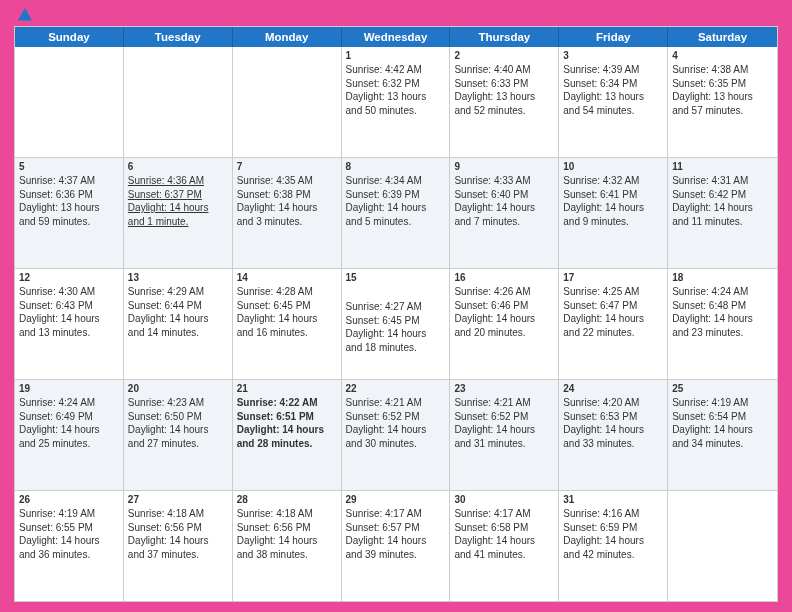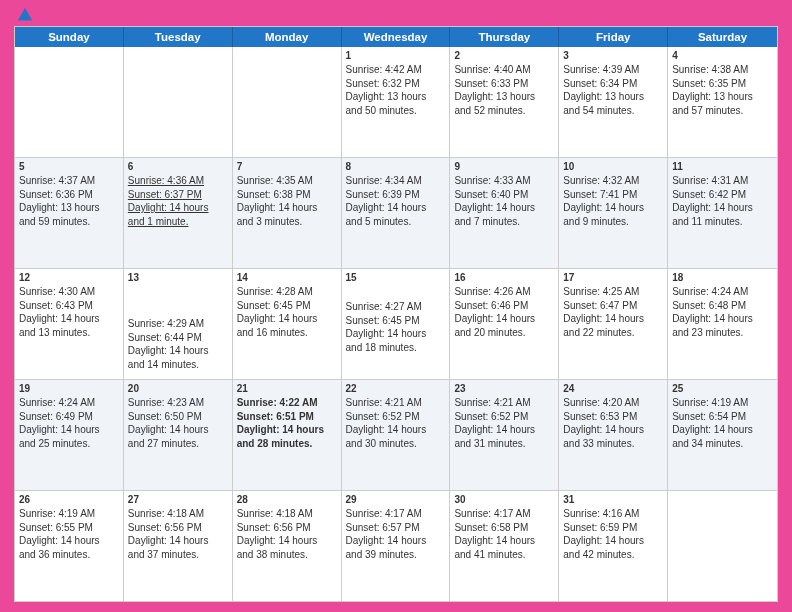--- a/index.html
+++ b/index.html
@@ -218,21 +218,21 @@
           <div class="cal-cell alt-row">
             <div class="day-num">9</div>
             <div class="day-info" style="white-space: pre-line;">Sunrise: 4:33 AM
 Sunset: 6:40 PM
 Daylight: 14 hours
 and 7 minutes.</div>
           </div>
           <div class="cal-cell alt-row">
             <div class="day-num">10</div>
             <div class="day-info" style="white-space: pre-line;">Sunrise: 4:32 AM
-Sunset: 7:41 PM
+Sunset: 6:41 PM
 Daylight: 14 hours
 and 9 minutes.</div>
           </div>
           <div class="cal-cell alt-row">
             <div class="day-num">11</div>
             <div class="day-info" style="white-space: pre-line;">Sunrise: 4:31 AM
 Sunset: 6:42 PM
 Daylight: 14 hours
 and 11 minutes.</div>
           </div>
@@ -240,21 +240,21 @@
         <div class="cal-row">
           <div class="cal-cell">
             <div class="day-num">12</div>
             <div class="day-info" style="white-space: pre-line;">Sunrise: 4:30 AM
 Sunset: 6:43 PM
 Daylight: 14 hours
 and 13 minutes.</div>
           </div>
           <div class="cal-cell">
             <div class="day-num">13</div>
-            <div class="day-info" style="white-space: pre-line; margin-top: 32px;">Sunrise: 4:29 AM
+            <div class="day-info" style="white-space: pre-line;">Sunrise: 4:29 AM
 Sunset: 6:44 PM
 Daylight: 14 hours
 and 14 minutes.</div>
           </div>
           <div class="cal-cell">
             <div class="day-num">14</div>
             <div class="day-info" style="white-space: pre-line;">Sunrise: 4:28 AM
 Sunset: 6:45 PM
 Daylight: 14 hours
 and 16 minutes.</div>

